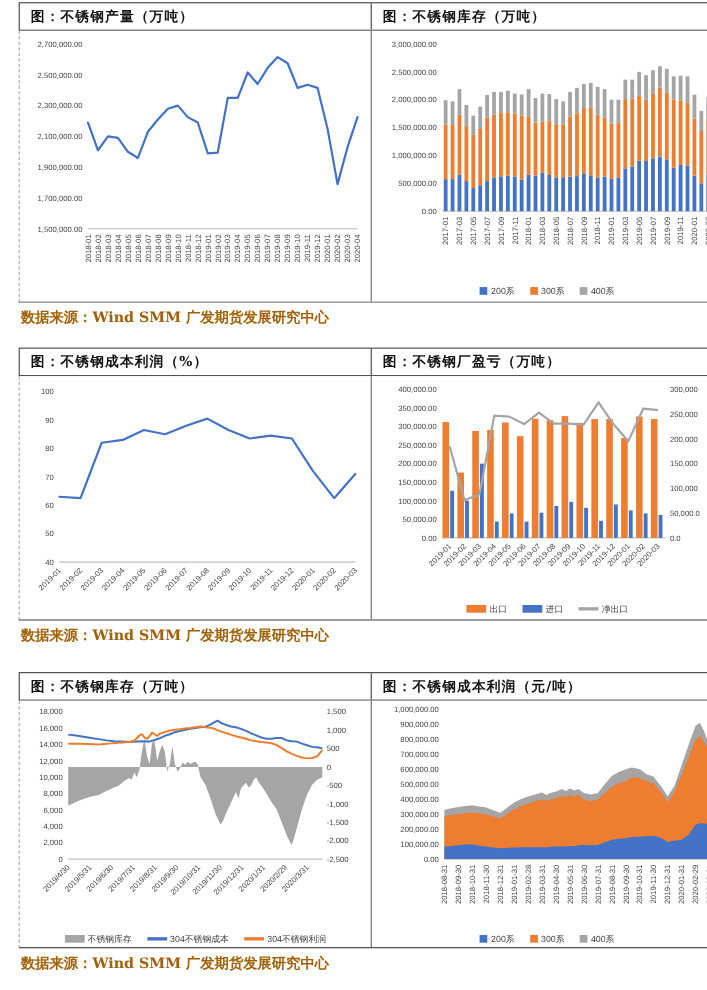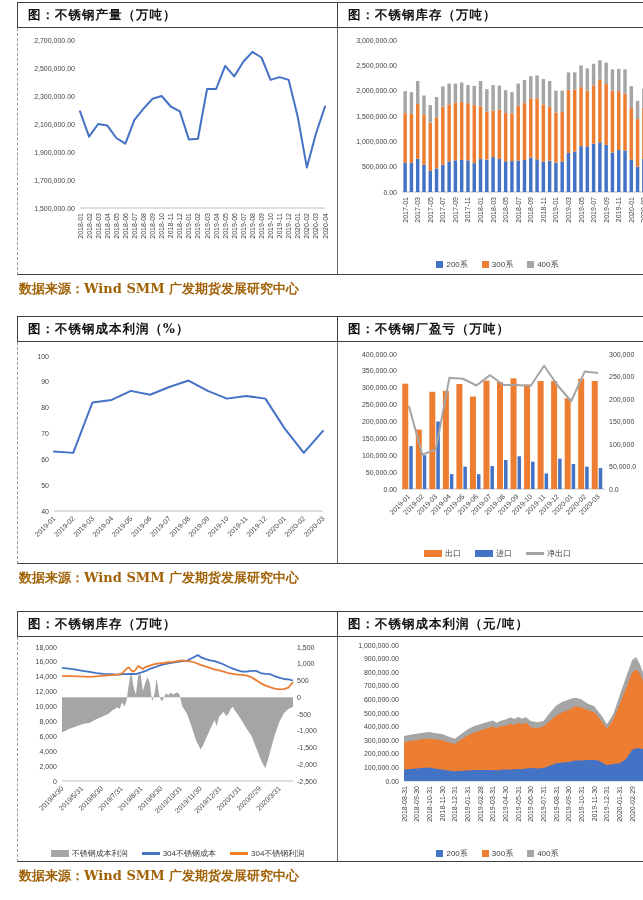--- a/index.html
+++ b/index.html
@@ -402,21 +402,21 @@
             <text x="164.46153846153848" y="152" text-anchor="end" class="ax" transform="rotate(-45 164.46153846153848 152)">2019/10/31</text>
             <text x="184.2051282051282" y="152" text-anchor="end" class="ax" transform="rotate(-45 184.2051282051282 152)">2019/11/30</text>
             <text x="203.94871794871796" y="152" text-anchor="end" class="ax" transform="rotate(-45 203.94871794871796 152)">2019/12/31</text>
             <text x="223.6923076923077" y="152" text-anchor="end" class="ax" transform="rotate(-45 223.6923076923077 152)">2020/1/31</text>
             <text x="243.43589743589746" y="152" text-anchor="end" class="ax" transform="rotate(-45 243.43589743589746 152)">2020/2/29</text>
             <text x="263.1794871794872" y="152" text-anchor="end" class="ax" transform="rotate(-45 263.1794871794872 152)">2020/3/31</text>
           </svg>
         <div class="legend" id="legend4">
             <span class="li">
               <span class="sw bar" style="background: rgb(165, 165, 165);"></span>
-              <span>不锈钢成本利润</span>
+              <span>不锈钢库存</span>
             </span>
             <span class="li">
               <span class="sw line" style="background: rgb(68, 114, 196);"></span>
               <span>304不锈钢成本</span>
             </span>
             <span class="li">
               <span class="sw line" style="background: rgb(237, 125, 49);"></span>
               <span>304不锈钢利润</span>
             </span>
           </div>

